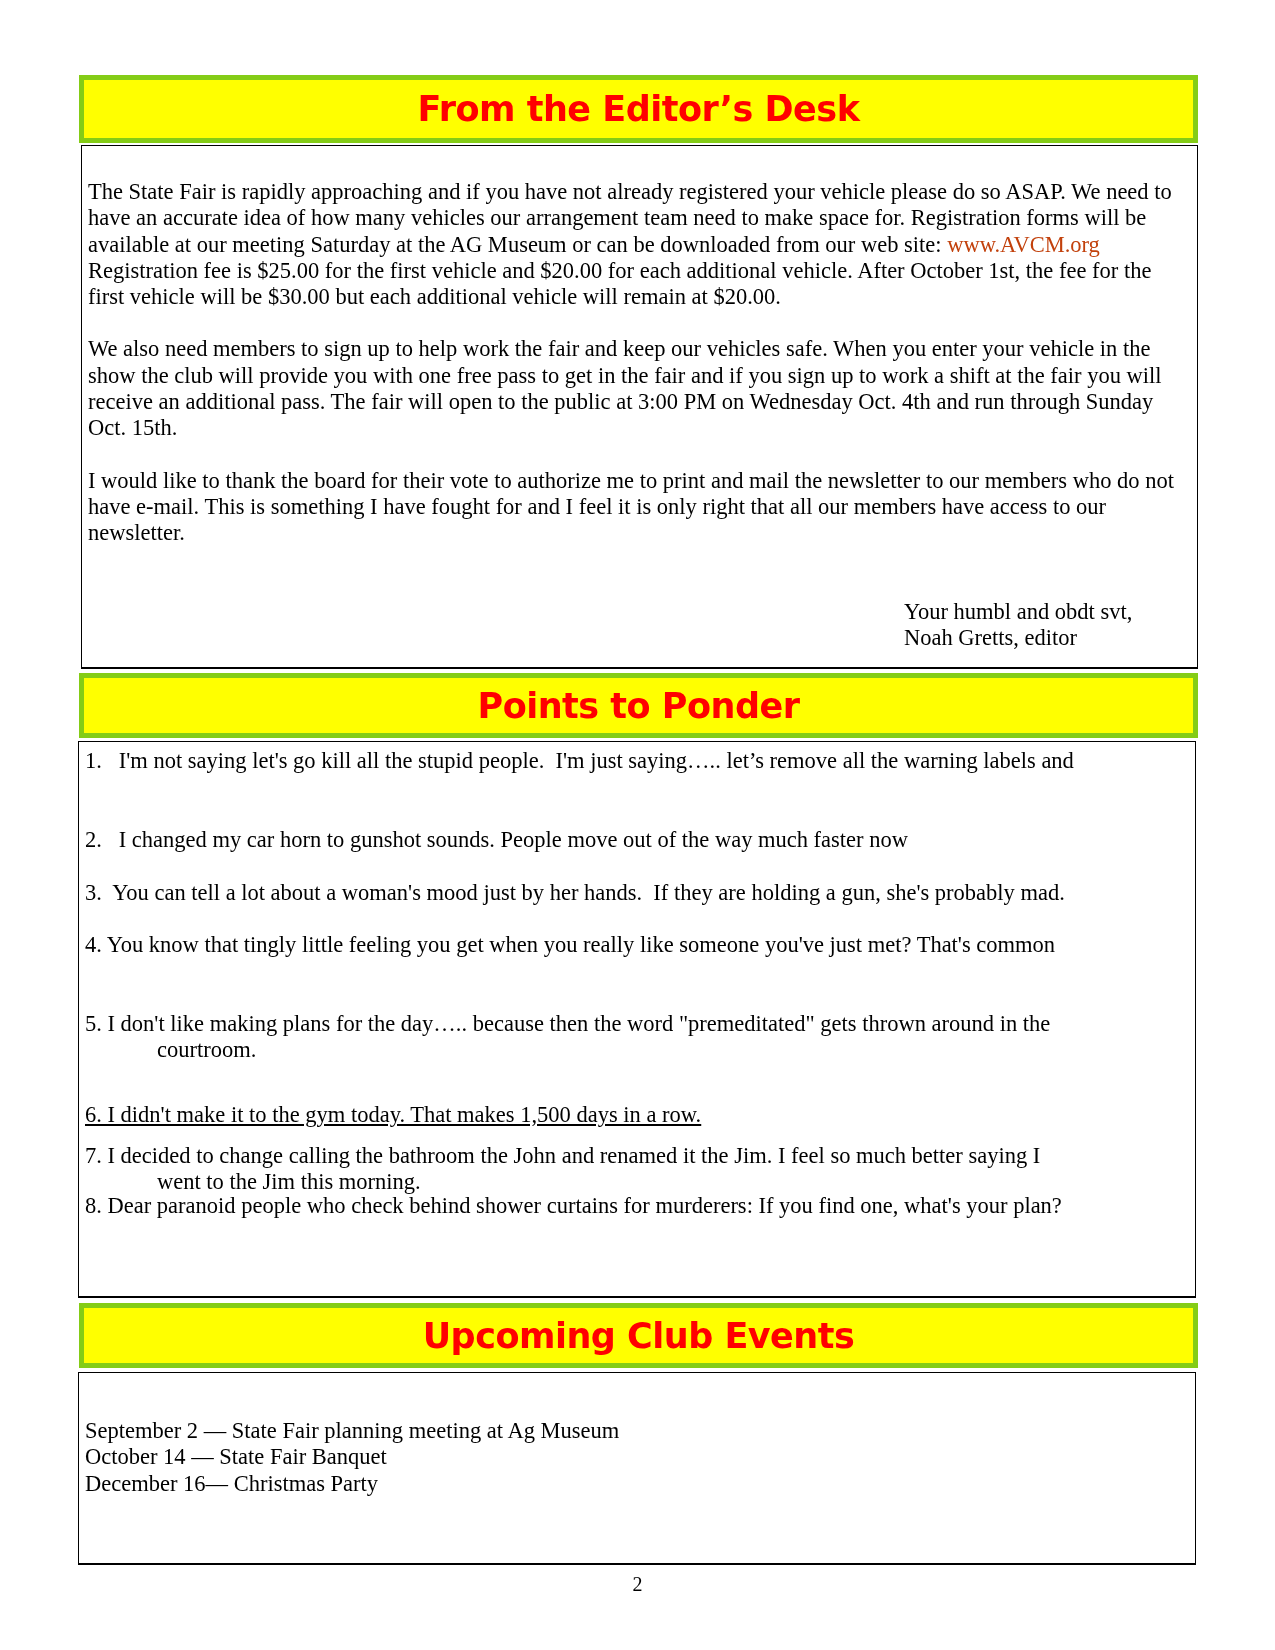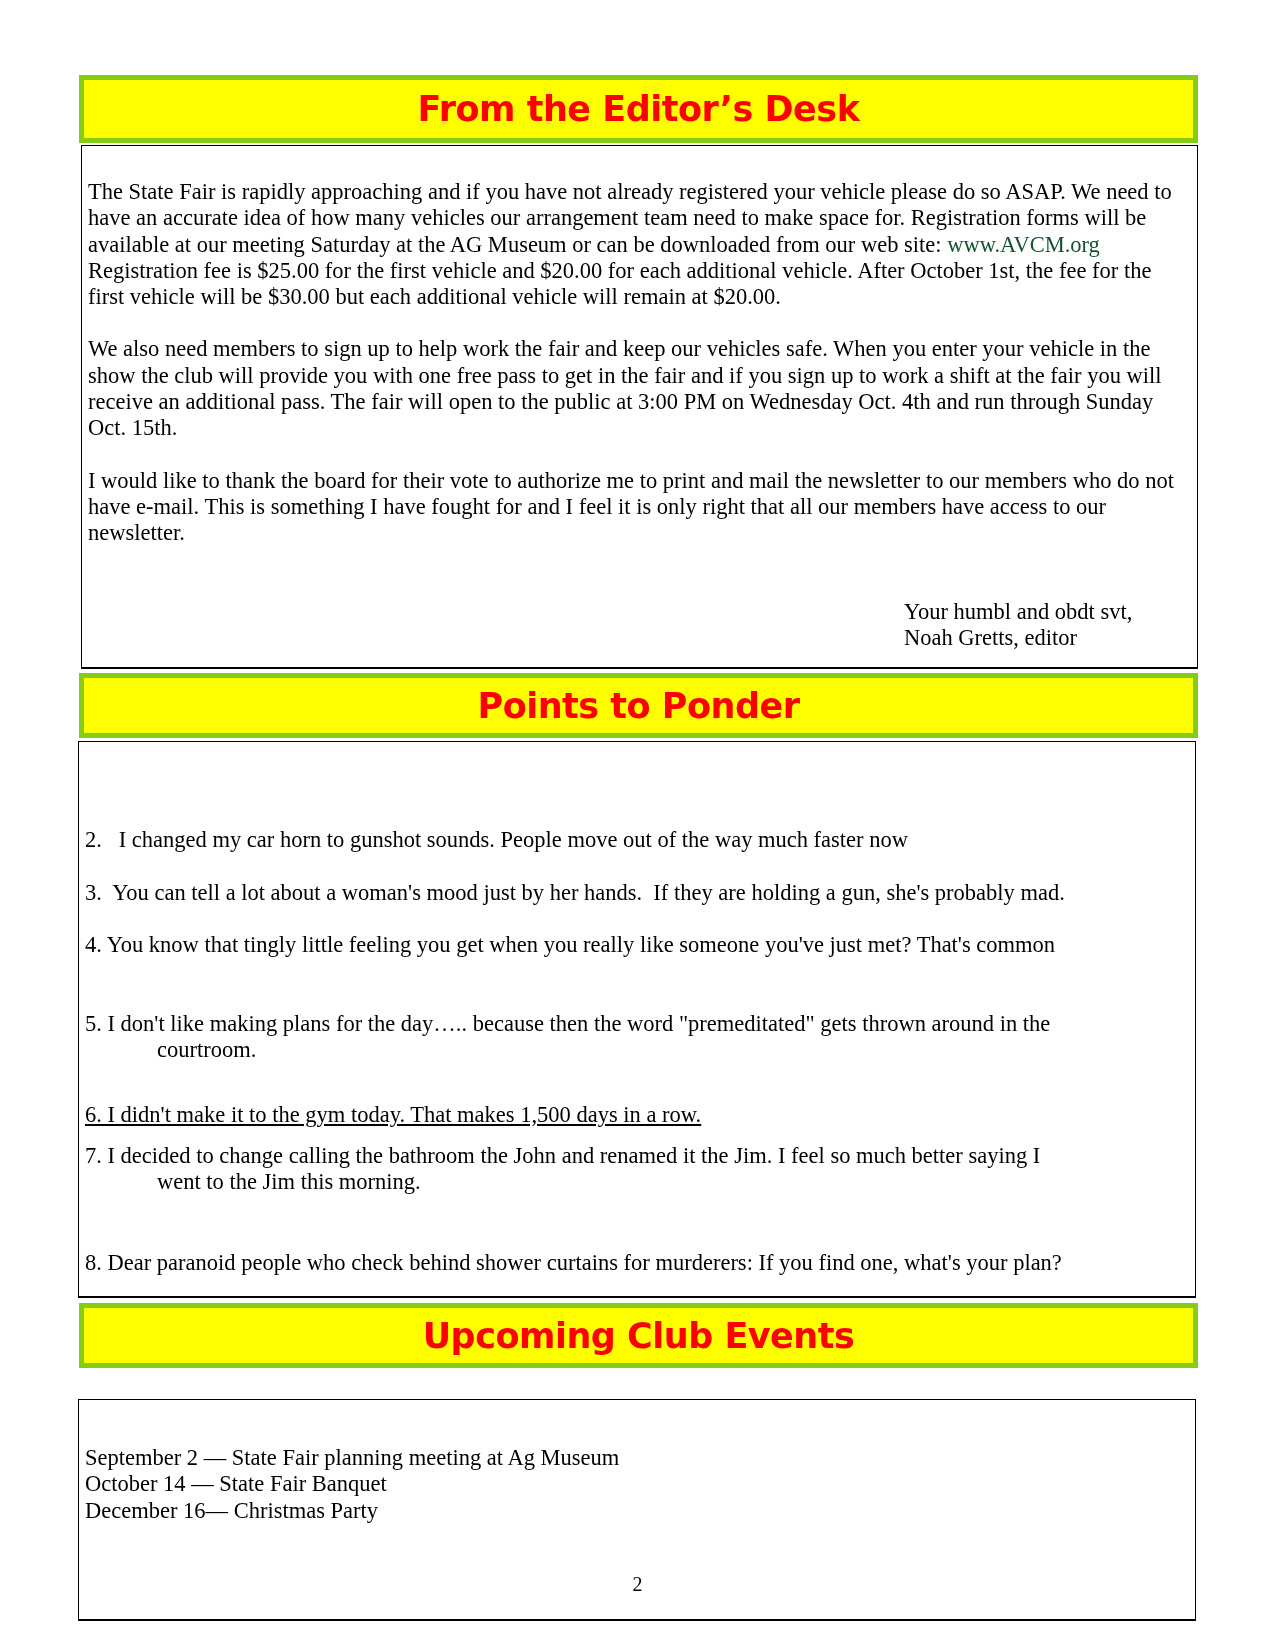--- a/index.html
+++ b/index.html
@@ -6,21 +6,21 @@
   body { width: 1275px; height: 1650px; position: relative; overflow: hidden;
          font-family: "Liberation Serif", serif; color: #000; }
   .banner { position: absolute; left: 79px; width: 1119px; box-sizing: border-box;
             background: #ffff00; border: 5px solid #84cc16;
             display: flex; align-items: center; justify-content: center; }
   .banner h1 { margin: 0; font-family: "DejaVu Sans", sans-serif; font-weight: bold;
                font-size: 35px; color: #ff0000; letter-spacing: -0.5px; }
   .box { position: absolute; box-sizing: border-box; border: 1px solid #000;
          border-bottom: 2px solid #000; background: #fff; }
   .p { font-size: 22.5px; line-height: 26.3px; margin: 0; }
-  .link { color: #14532d; }
+  .link { color: #c2410c; }
   .sig { position: absolute; left: 822px; font-size: 22.5px; line-height: 26.3px; }
   .item { position: absolute; left: 6px; right: 6px; font-size: 22.5px; line-height: 26.3px; }
   .item .cont { padding-left: 72px; display: block; }
   .events { position: absolute; left: 6px; top: 45px; font-size: 22.5px; line-height: 26.3px; }
   .pagenum { position: absolute; left: 0; right: 0; top: 1573px; text-align: center;
              font-size: 20px; }
 </style>
 </head>
 <body>
 
@@ -36,34 +36,34 @@
   <div class="sig" style="top:453px;">
     <div>Your humbl and obdt svt,</div>
     <div>Noah Gretts, editor</div>
   </div>
 </div>
 
 <div class="banner" style="top:673px;height:65px;">
   <h1>Points to Ponder</h1>
 </div>
 <div class="box" style="left:78px;top:741px;width:1118px;height:557px;">
-  <div class="item" style="top:6px;"></div>
+  <div class="item" style="top:6px;"><span style="white-space:pre;">1.   I'm not saying let's go kill all the stupid people.  I'm just saying….. let’s remove all the warning labels and</span></div>
   <div class="item" style="top:85px;"><span style="white-space:pre;">2.   I changed my car horn to gunshot sounds. People move out of the way much faster now</span></div>
   <div class="item" style="top:138px;"><span style="white-space:pre;">3.  You can tell a lot about a woman's mood just by her hands.  If they are holding a gun, she's probably mad.</span></div>
   <div class="item" style="top:190px;"><span>4. You know that tingly little feeling you get when you really like someone you've just met?  That's common</span></div>
   <div class="item" style="top:269px;"><span>5. I don't like making plans for the day….. because then the word "premeditated" gets thrown around in the</span><span class="cont">courtroom.</span></div>
   <div class="item" style="top:360px;text-decoration:underline;"><span>6. I didn't make it to the gym today.  That makes 1,500 days in a row.</span></div>
   <div class="item" style="top:401px;"><span>7. I decided to change calling the bathroom the John and renamed it the Jim.  I feel so much better saying I</span><span class="cont">went to the Jim this morning.</span></div>
-  <div class="item" style="top:508px;font-family:Liberation Serif, serif;"><span>8. Dear paranoid people who check behind shower curtains for murderers:  If you find one, what's your plan?</span></div>
+  <div class="item" style="top:451px;font-family:Liberation Serif, serif;"><span>8. Dear paranoid people who check behind shower curtains for murderers:  If you find one, what's your plan?</span></div>
 </div>
 
 <div class="banner" style="top:1303px;height:65px;">
   <h1>Upcoming Club Events</h1>
 </div>
-<div class="box" style="left:78px;top:1372px;width:1118px;height:222px;margin-top:27px;">
+<div class="box" style="left:78px;top:1372px;width:1118px;height:193px;">
   <div class="events">
     <div>September 2 — State Fair planning meeting at Ag Museum</div>
     <div>October 14 — State Fair Banquet</div>
     <div>December 16— Christmas Party</div>
   </div>
 </div>
 
 <div class="pagenum">2</div>
 
 </body></html>

